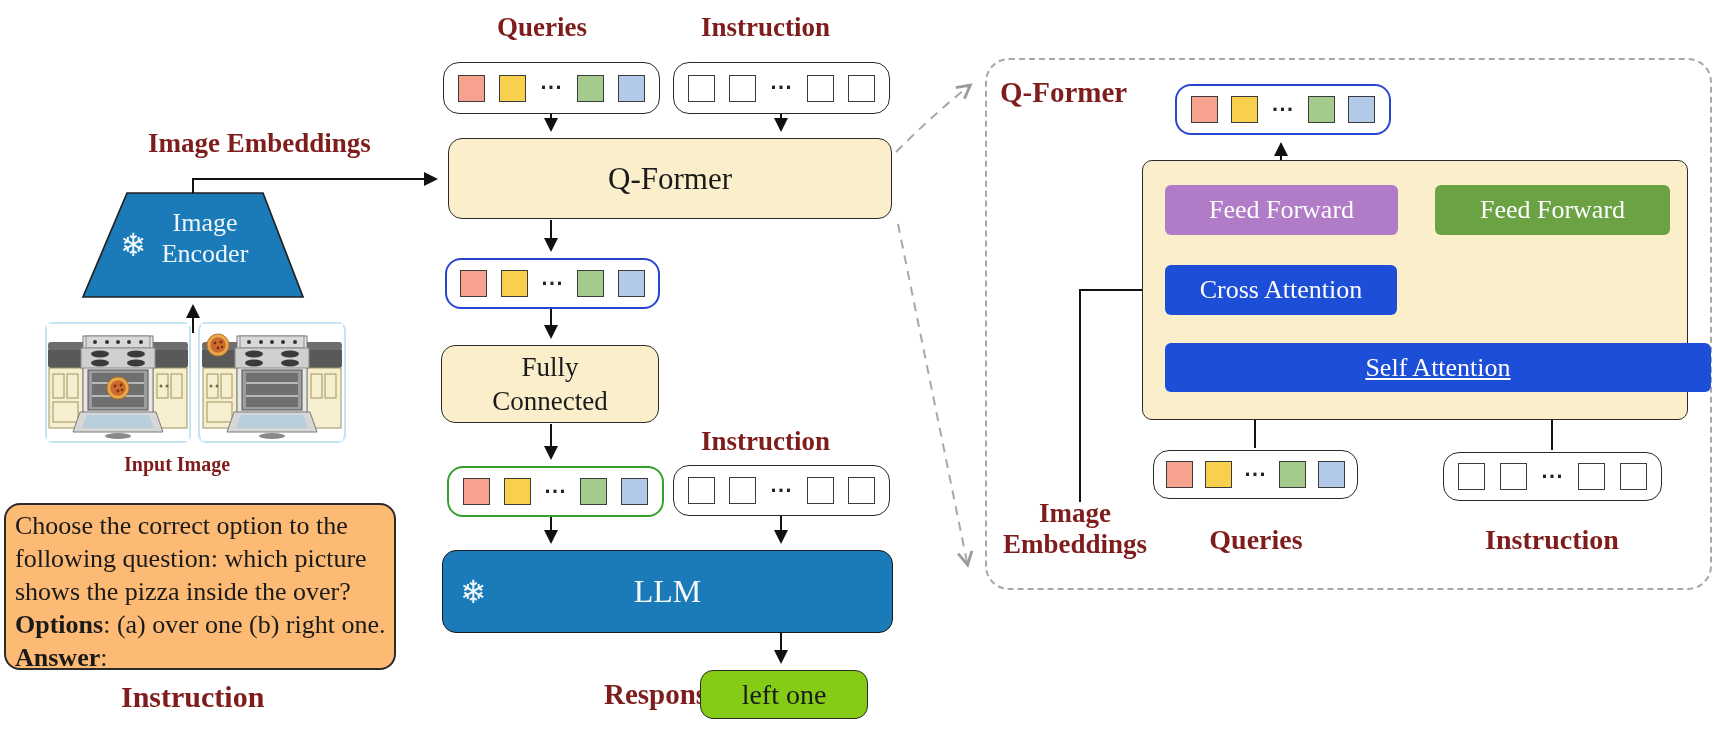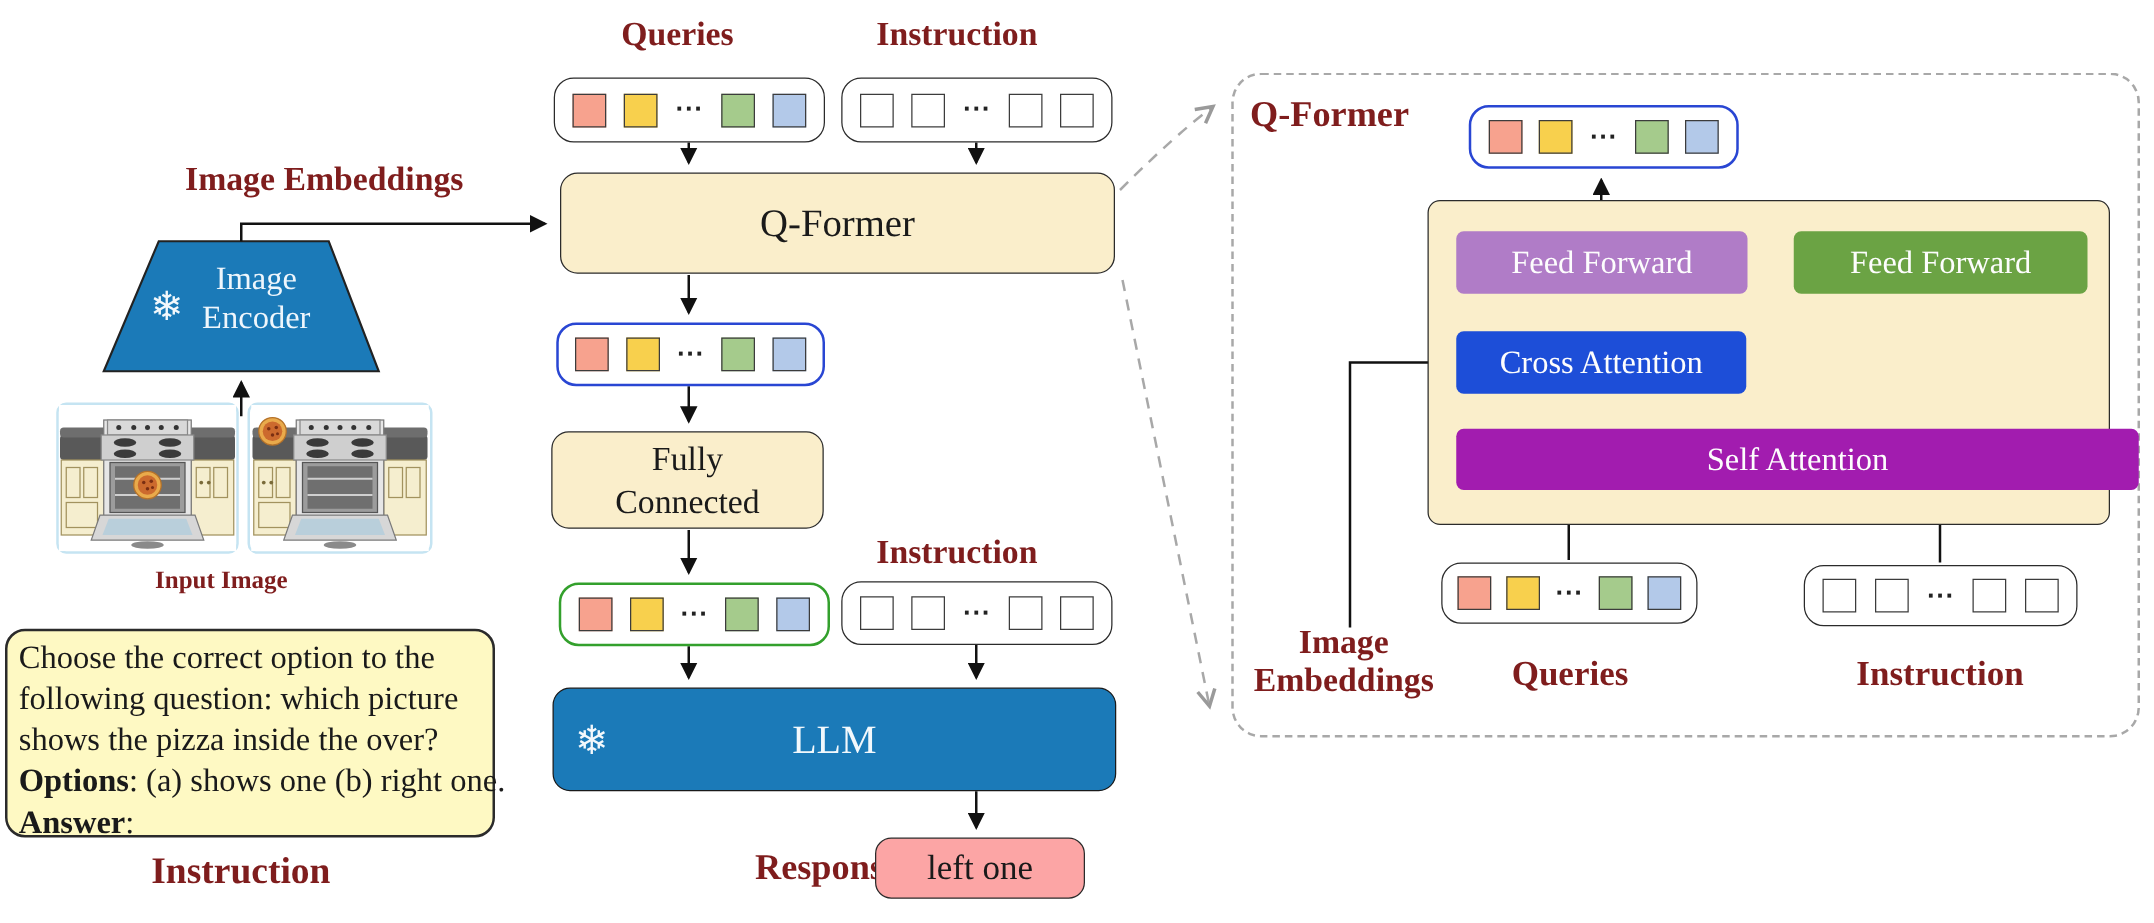--- a/index.html
+++ b/index.html
@@ -158,25 +158,25 @@
           <circle cx="21" cy="23" r="1.2" fill="#7a2e12"></circle>
       </g>
       <path d="M33,88 L109,88 L116,108 L26,108 Z" fill="#d7d7d7" stroke="#7a7a7a"></path>
       <path d="M40,91 L102,91 L107,104 L35,104 Z" fill="#b9cfdb"></path>
       <ellipse cx="71" cy="112" rx="13" ry="3" fill="#8a8a8a"></ellipse>
     </svg>
   </div>
 
   <div class="lbl" style="left:124px;top:453px;font-size:20px;">Input Image</div>
 
-  <div class="abs" style="left:4px;top:503px;width:392px;height:167px;box-sizing:border-box;border:2px solid #2b2b2b;border-radius:16px;background:#fef9c3;padding:4px 9px;">
+  <div class="abs" style="left:4px;top:503px;width:392px;height:167px;box-sizing:border-box;border:2px solid #2b2b2b;border-radius:16px;background:#fdba74;padding:4px 9px;">
     <div class="instr-line">Choose the correct option to the</div>
     <div class="instr-line">following question: which picture</div>
     <div class="instr-line">shows the pizza inside the over?</div>
-    <div class="instr-line"><b>Options</b><span>: (a) shows one (b) right one.</span></div>
+    <div class="instr-line"><b>Options</b><span>: (a) over one (b) right one.</span></div>
     <div class="instr-line"><b>Answer</b><span>:</span></div>
   </div>
 
   <div class="lbl" style="left:121px;top:680px;font-size:30px;">Instruction</div>
 
   <div class="lbl" style="left:497px;top:12px;font-size:27px;">Queries</div>
   <div class="lbl" style="left:701px;top:12px;font-size:27px;">Instruction</div>
 
   <div class="trow" style="left:443px;top:62px;width:217px;height:52px;">
     <span class="tok salmon"></span>
@@ -225,40 +225,40 @@
     <span class="tok"></span>
     <span class="tok"></span>
   </div>
 
   <div class="box" style="left:442px;top:550px;width:451px;height:83px;background:#1b7ab8;border-color:#1a1a1a;color:#f2f8fc;font-size:32px;position:absolute;">
     <span class="snow abs" style="left:17px;top:22px;font-size:32px;">❄</span>
     <span>LLM</span>
   </div>
 
   <div class="lbl" style="left:565px;top:678px;width:155px;text-align:right;font-size:29px;">Response</div>
-  <div class="box" style="left:700px;top:670px;width:168px;height:49px;background:#fca5a5;border-radius:13px;font-size:28px;">left one</div>
+  <div class="box" style="left:700px;top:670px;width:168px;height:49px;background:#84cc16;border-radius:13px;font-size:28px;">left one</div>
 
   <div class="abs" style="left:985px;top:58px;width:727px;height:532px;box-sizing:border-box;border:2px dashed #a8a8a8;border-radius:24px;"></div>
 
   <div class="lbl" style="left:1000px;top:76px;font-size:29px;">Q-Former</div>
 
   <div class="trow blue-outline" style="left:1175px;top:84px;width:216px;height:51px;">
     <span class="tok salmon"></span>
     <span class="tok yellow"></span>
     <span class="dots">···</span>
     <span class="tok tgreen"></span>
     <span class="tok tblue"></span>
   </div>
 
   <div class="abs" style="left:1142px;top:160px;width:546px;height:260px;box-sizing:border-box;background:#faeecb;border:1.7px solid #2b2b2b;border-radius:10px;"></div>
 
   <div class="attn" style="left:1165px;top:185px;width:233px;height:50px;background:#b07cc7;">Feed Forward</div>
   <div class="attn" style="left:1435px;top:185px;width:235px;height:50px;background:#6ba344;">Feed Forward</div>
   <div class="attn" style="left:1165px;top:265px;width:232px;height:50px;background:#1d4ed8;">Cross Attention</div>
-  <div class="attn" style="left:1165px;top:343px;width:546px;height:49px;background:#a21caf;">Self Attention</div>
+  <div class="attn" style="left:1165px;top:343px;width:546px;height:49px;background:#1d4ed8;text-decoration:underline;">Self Attention</div>
 
   <div class="trow" style="left:1153px;top:450px;width:205px;height:49px;">
     <span class="tok salmon"></span>
     <span class="tok yellow"></span>
     <span class="dots">···</span>
     <span class="tok tgreen"></span>
     <span class="tok tblue"></span>
   </div>
 
   <div class="trow" style="left:1443px;top:452px;width:219px;height:49px;">

